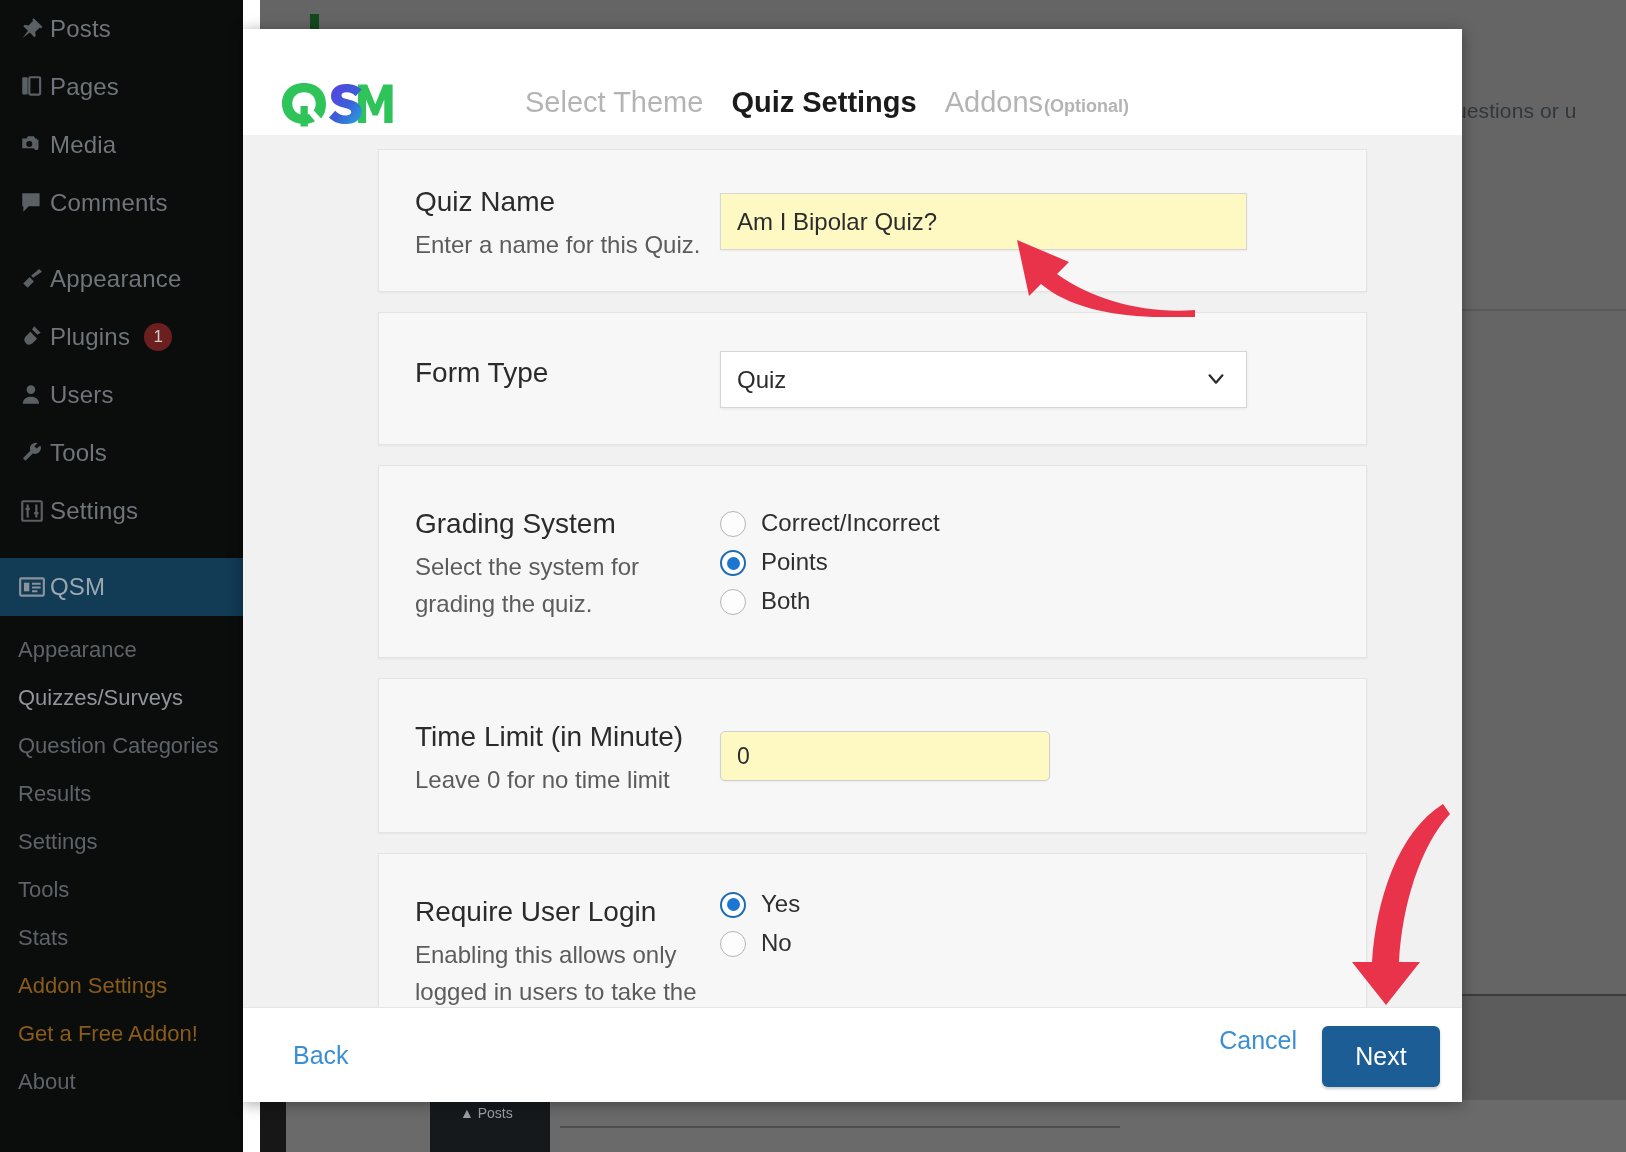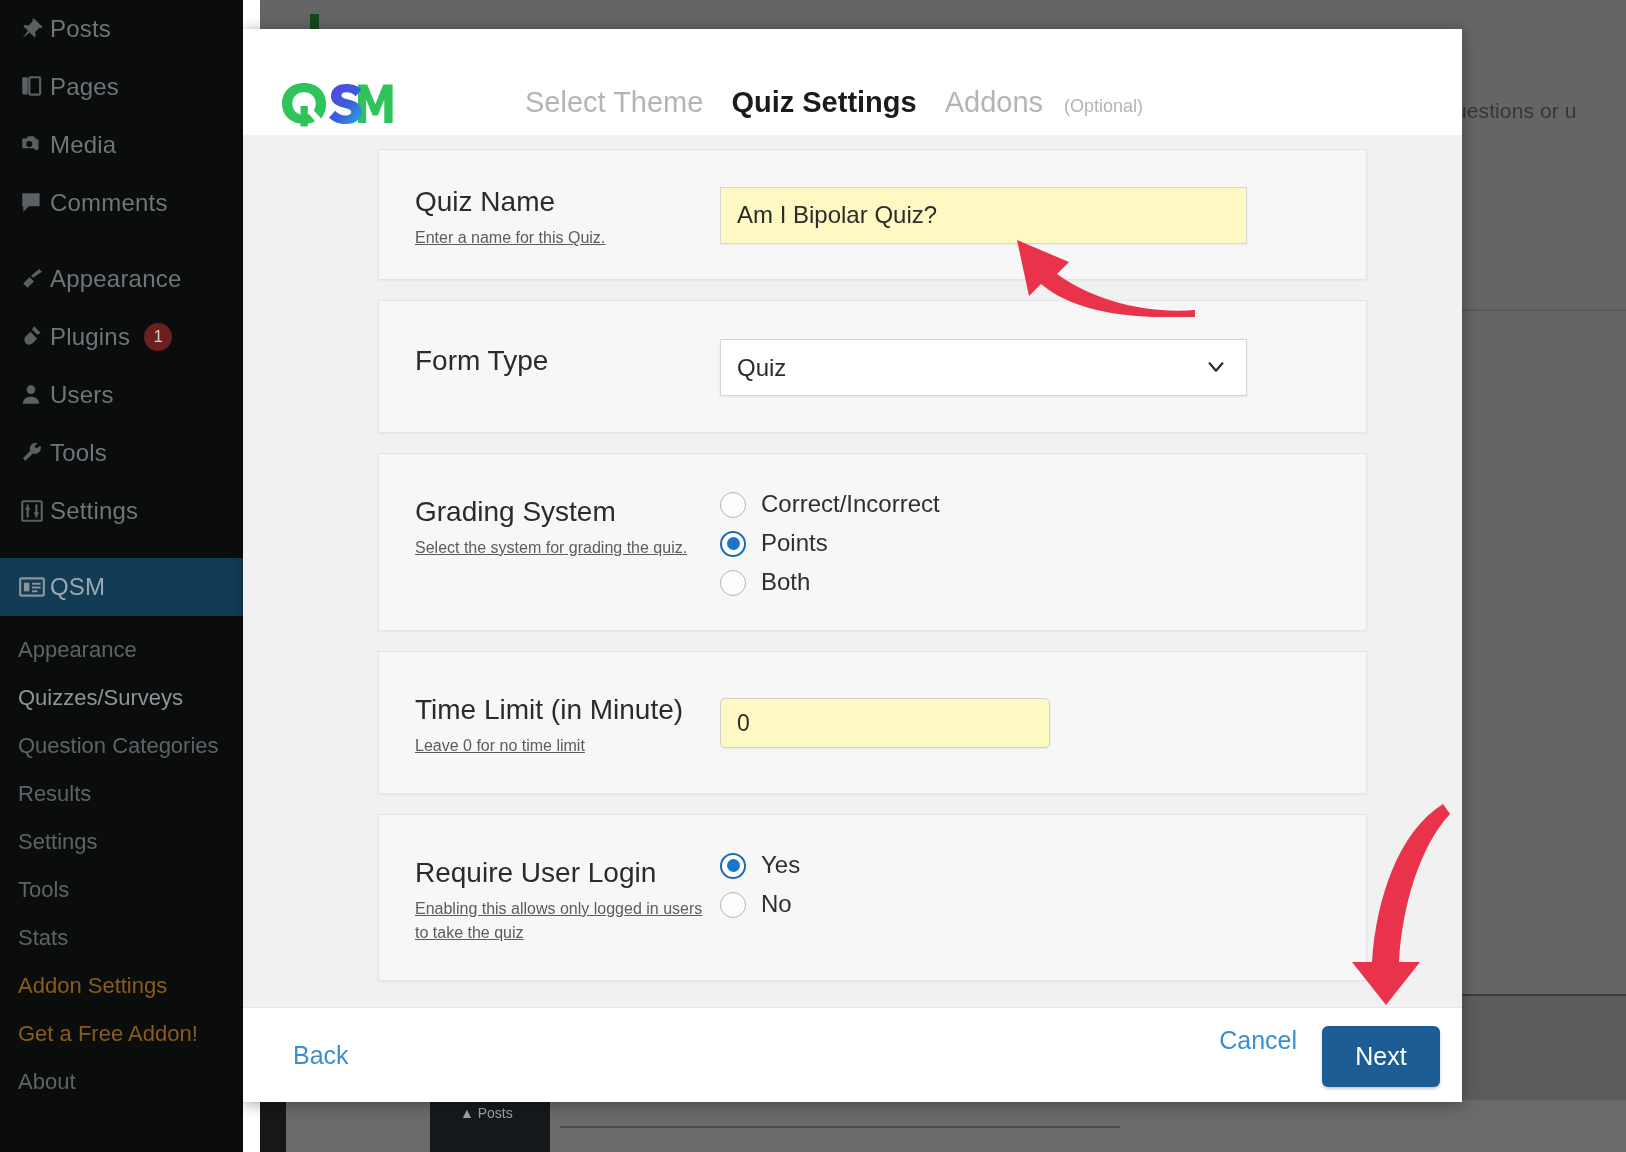--- a/index.html
+++ b/index.html
@@ -235,23 +235,23 @@
   .tab.active::after {
     content: "";
     position: absolute;
     left: 0; right: 0;
     bottom: -9px;
     height: 5px;
     background: #4a87c4;
   }
   .tab .opt {
     font-size: 18px;
-    font-weight: normal;
+    font-weight: bold;
     color: #b4b4b4;
-    margin-left: 21px;
+    margin-left: 1px;
   }
   .header-rule {
     position: absolute;
     left: 133px;
     right: 0;
     bottom: -2px;
     height: 2px;
     background: #e9e9e9;
   }
 
@@ -278,24 +278,23 @@
     flex: 0 0 305px;
     padding-top: 6px;
   }
   .card-title {
     font-size: 28px;
     color: #2b2b2b;
     line-height: 1.25;
     margin-bottom: 7px;
   }
   .card-desc {
-    font-size: 16px;
+    font-size: 24px;
     color: #5c5c5c;
     line-height: 1.55;
-    text-decoration: underline;
   }
   .card-right {
     flex: 1;
     display: flex;
     flex-direction: column;
     justify-content: center;
     padding-top: 2px;
   }
 
   .text-input {

